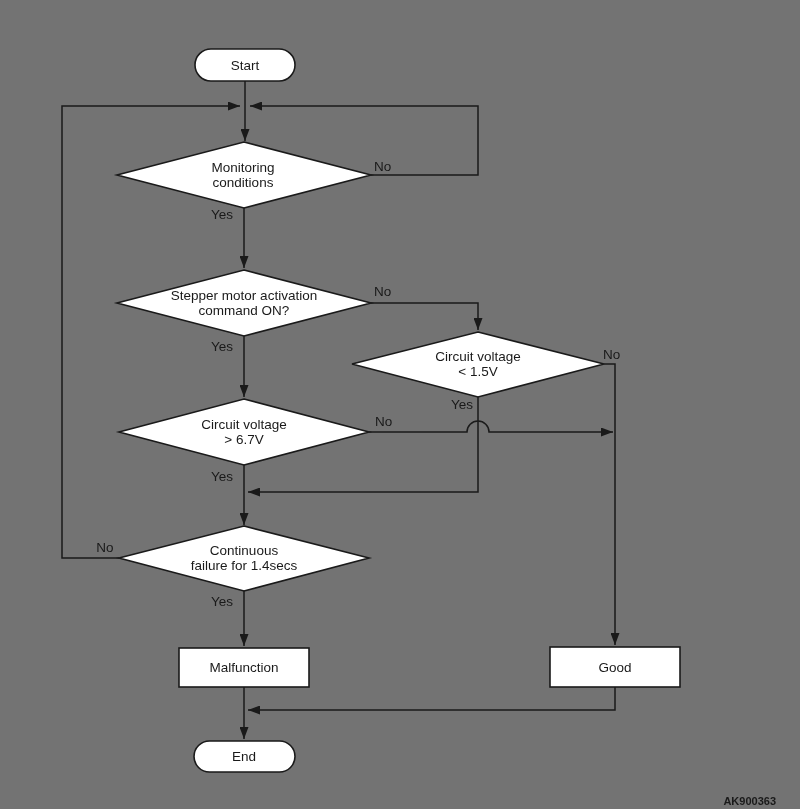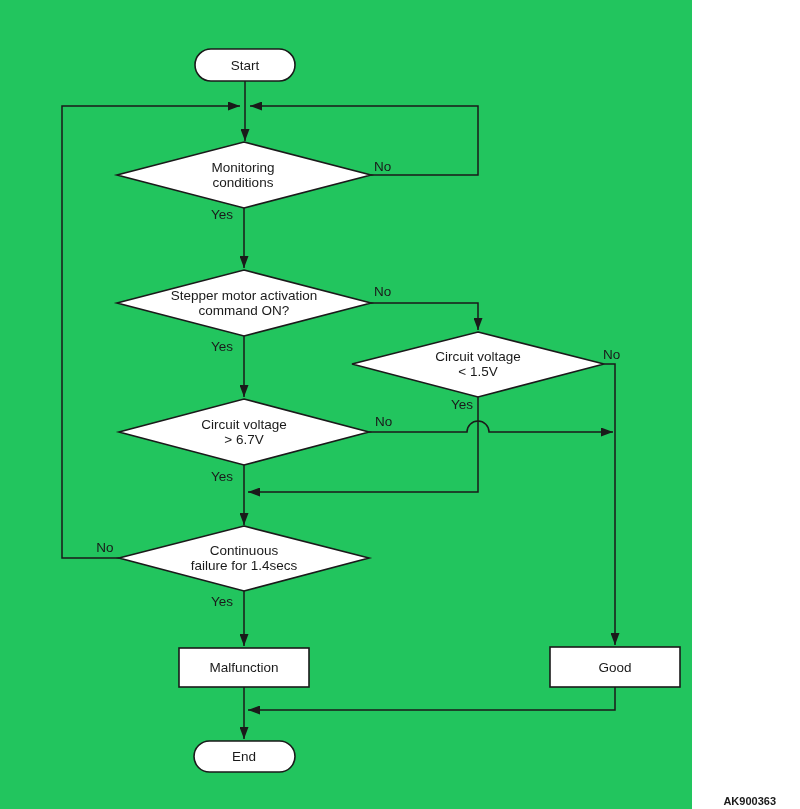--- a/index.html
+++ b/index.html
@@ -2,23 +2,23 @@
 <html><head>
 <meta charset="utf-8">
 <style>
   html, body {
     margin: 0;
     padding: 0;
     background: #ffffff;
   }
   .page {
     position: relative;
-    width: 692px;
+    width: 800px;
     height: 809px;
-    background: #22c55e;
+    background: #737373;
     font-family: "Liberation Sans", "DejaVu Sans", sans-serif;
   }
   svg.flowchart {
     display: block;
     width: 800px;
     height: 809px;
   }
   .shape {
     fill: #ffffff;
     stroke: #1a1a1a;

